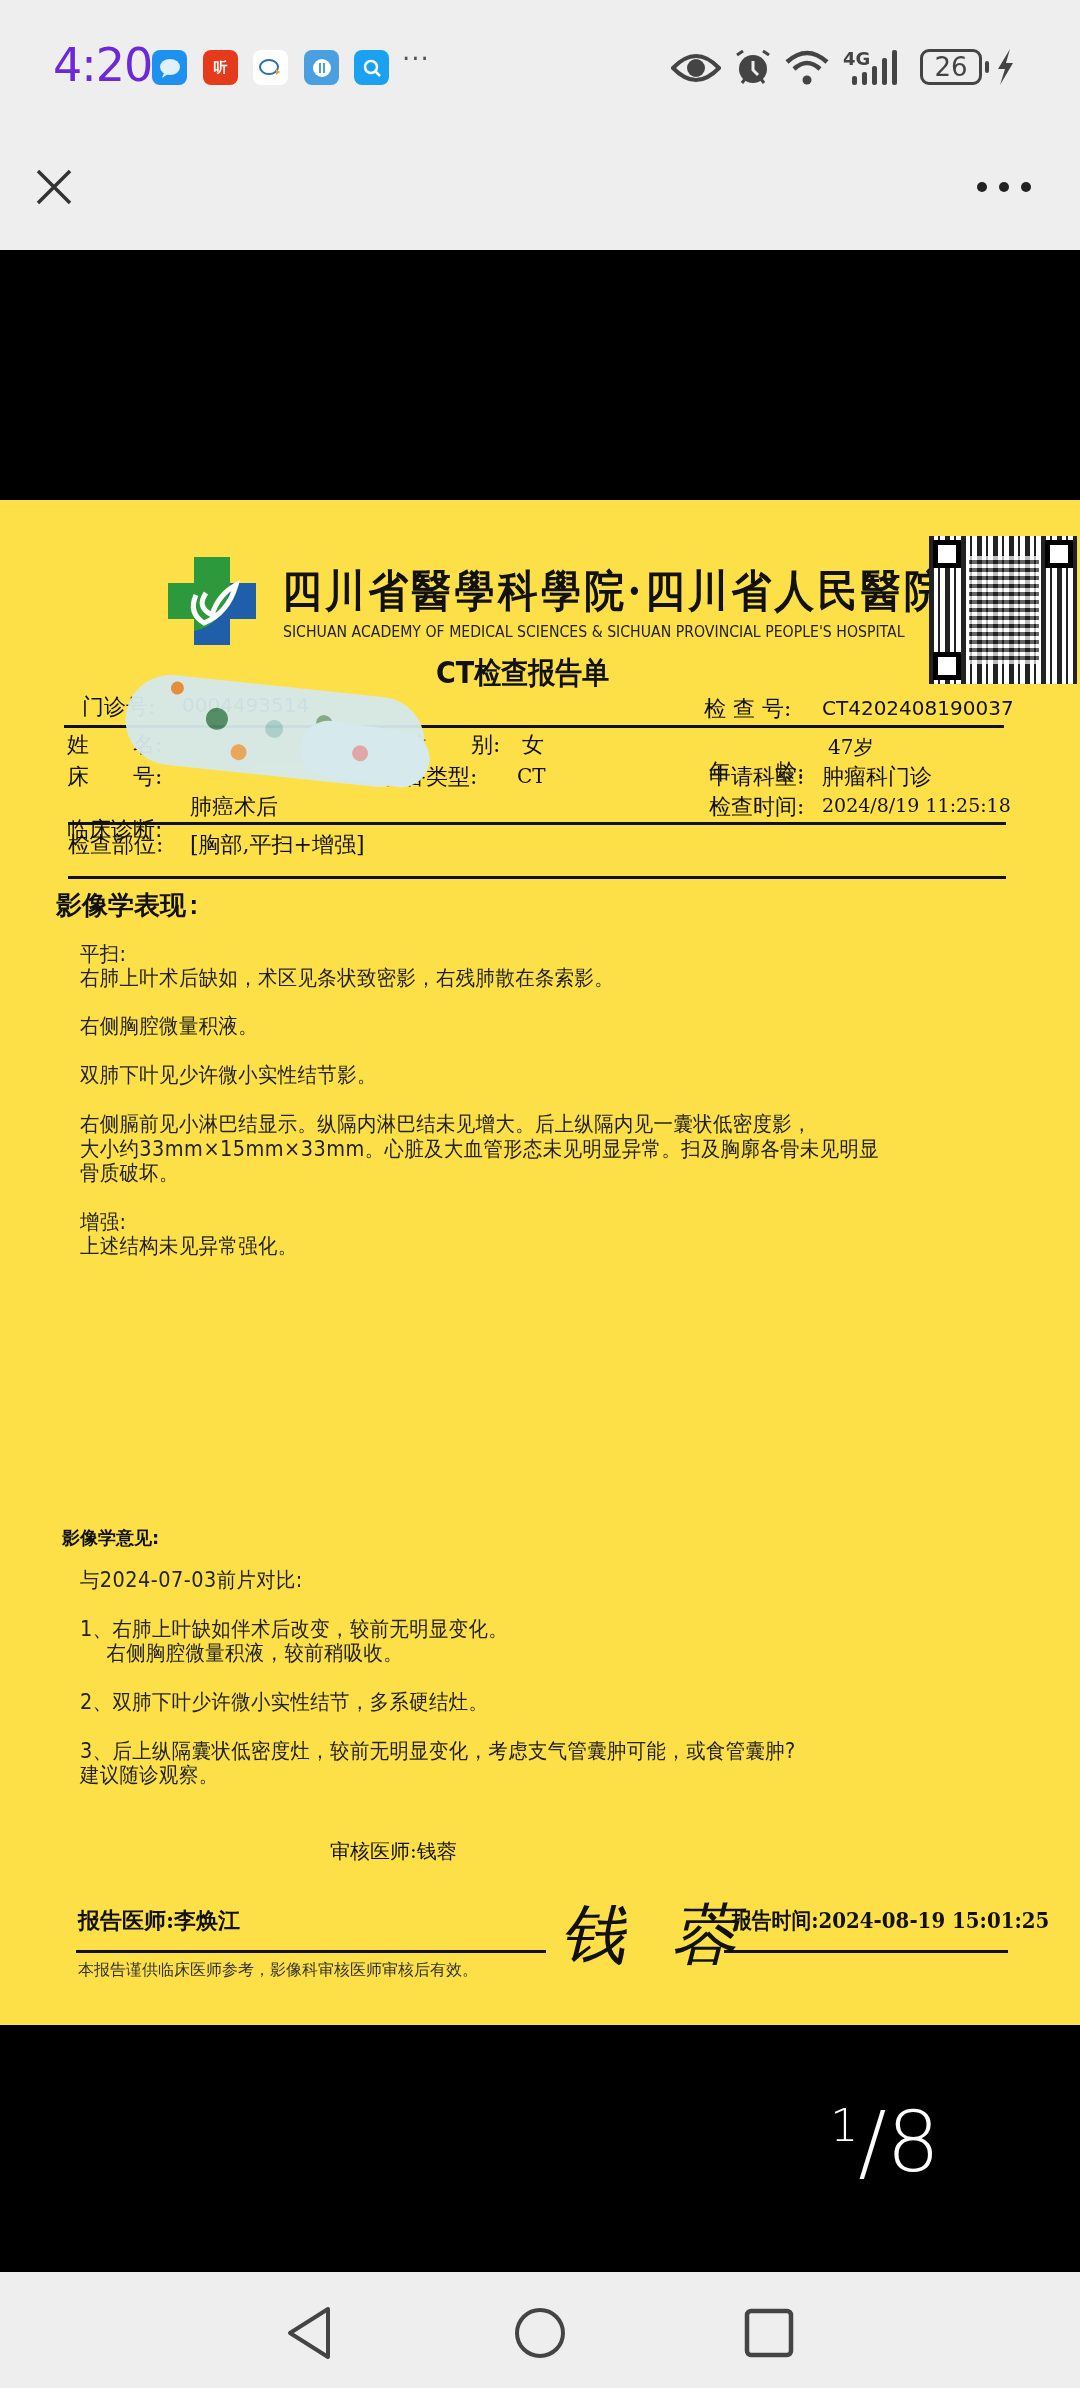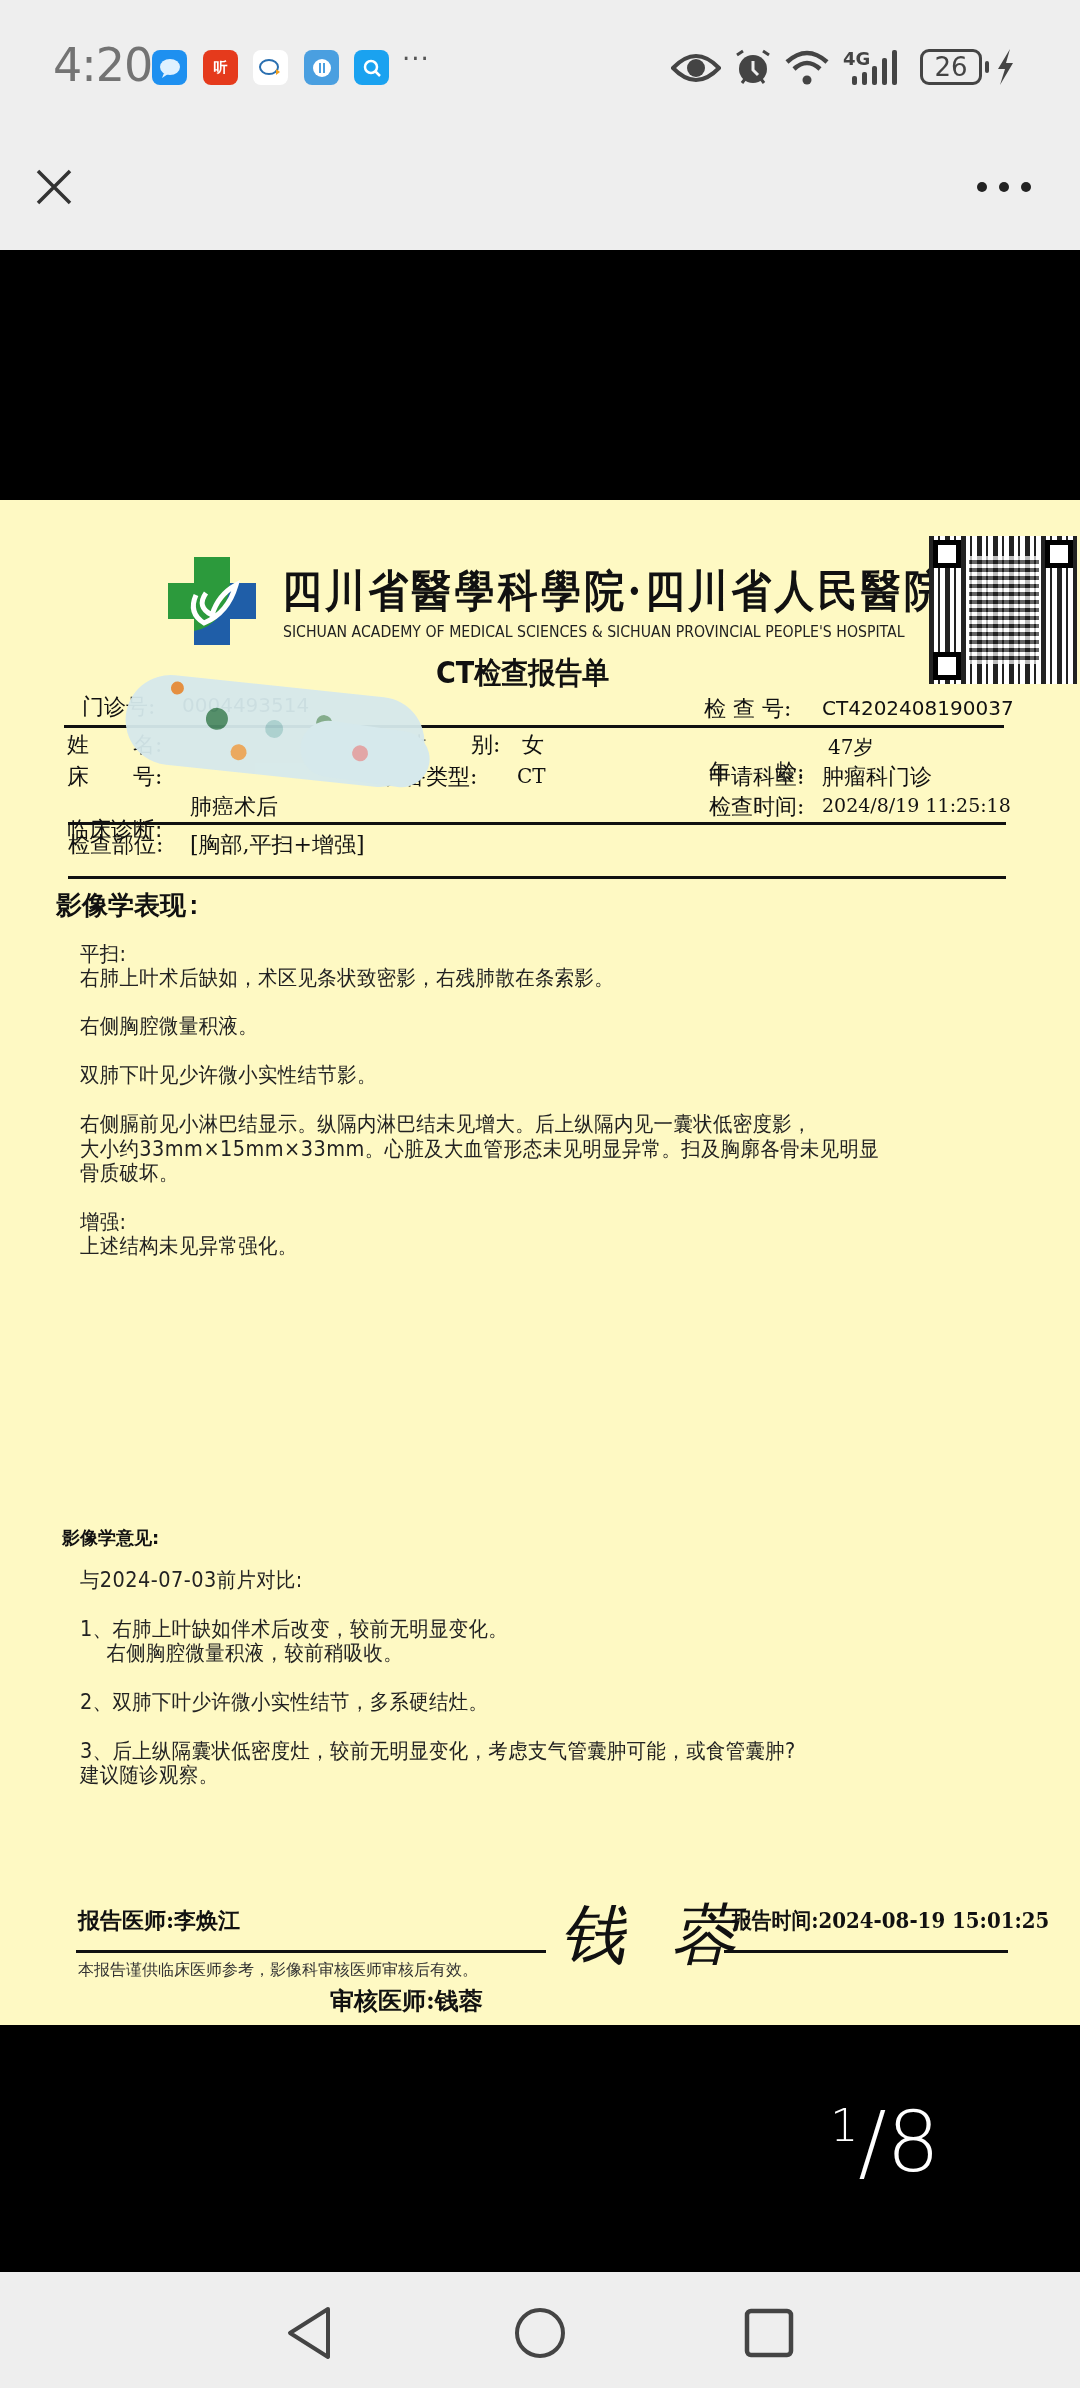--- a/index.html
+++ b/index.html
@@ -1,32 +1,32 @@
 <!DOCTYPE html>
 <html><head>
 <meta charset="utf-8">
 <style>
   html, body { margin:0; padding:0; }
   body { width:1080px; height:2388px; position:relative; overflow:hidden; background:#eeeeee; font-family:"DejaVu Sans", sans-serif; }
   .abs { position:absolute; }
 
   
   #status-bar { left:0; top:0; width:1080px; height:130px; background:#eeeeee; }
-  .sb-time { left:53px; top:38px; font-size:46px; color:#737373; font-family:"DejaVu Sans", sans-serif; letter-spacing:-1px; }
+  .sb-time { left:53px; top:38px; font-size:46px; color:#6d28d9; font-family:"DejaVu Sans", sans-serif; letter-spacing:-1px; }
   .app-ic { top:50px; width:35px; height:35px; border-radius:8px; display:flex; align-items:center; justify-content:center; color:#fff; font-size:18px; font-weight:bold; }
   .sb-more { left:402px; top:44px; font-size:26px; color:#555; letter-spacing:1px; }
 
   
   #app-header { left:0; top:130px; width:1080px; height:120px; background:#eeeeee; }
   .hdr-title { left:0; width:1080px; top:30px; text-align:center; font-size:44px; color:#111; font-family:"DejaVu Sans", sans-serif; }
 
   .black { background:#000; left:0; width:1080px; }
 
   
-  #doc { left:0; top:500px; width:1080px; height:1525px; background:#fef9c3; color:#111; font-family:"DejaVu Serif", serif; }
+  #doc { left:0; top:500px; width:1080px; height:1525px; background:#fde047; color:#111; font-family:"DejaVu Serif", serif; }
   .doc-txt { position:absolute; white-space:nowrap; }
   .hrule { position:absolute; background:#111; height:3px; }
 
   .sans { font-family:"DejaVu Sans", sans-serif; }
   .body-txt { font-size:21px; line-height:24px; font-family:"DejaVu Sans", sans-serif; color:#222; letter-spacing:0.5px; transform:scaleX(0.92); transform-origin:left top; }
   .lbl { font-size:22px; }
 
   
   .pager { right:140px; top:2100px; color:#fff; font-family:"DejaVu Sans", sans-serif; font-weight:300; }
 
@@ -179,21 +179,21 @@
 
   <div class="doc-txt sans" style="left:62px;top:1026px;font-size:18px;font-weight:bold;">影像学意见:</div>
   <div class="doc-txt body-txt" style="left:80px;top:1068px;">与2024-07-03前片对比:</div>
   <div class="doc-txt body-txt" style="left:80px;top:1117px;">1、右肺上叶缺如伴术后改变，较前无明显变化。</div>
   <div class="doc-txt body-txt" style="left:80px;top:1141px;">　 右侧胸腔微量积液，较前稍吸收。</div>
   <div class="doc-txt body-txt" style="left:80px;top:1190px;">2、双肺下叶少许微小实性结节，多系硬结灶。</div>
   <div class="doc-txt body-txt" style="left:80px;top:1239px;">3、后上纵隔囊状低密度灶，较前无明显变化，考虑支气管囊肿可能，或食管囊肿?</div>
   <div class="doc-txt body-txt" style="left:80px;top:1263px;">建议随诊观察。</div>
 
   <div class="doc-txt" style="left:78px;top:1406px;font-size:22px;font-weight:bold;">报告医师:李焕江</div>
-  <div class="doc-txt" style="left:330px;top:1485px;font-size:24px;font-weight:bold;">审核医师:钱蓉</div>
+  <div class="doc-txt" style="left:330px;top:1338px;font-size:20px;font-weight:normal;">审核医师:钱蓉</div>
   <div class="doc-txt" style="left:560px;top:1390px;font-size:66px;font-style:italic;letter-spacing:12px;color:#111;">钱 蓉</div>
   <div class="doc-txt" style="left:732px;top:1406px;font-size:22px;font-weight:bold;transform:scaleX(0.9);transform-origin:left top;">报告时间:2024-08-19 15:01:25</div>
   <div class="hrule" style="left:76px;top:1450px;width:470px;"></div>
   <div class="hrule" style="left:724px;top:1450px;width:284px;"></div>
   <div class="doc-txt" style="left:78px;top:1460px;font-size:16px;color:#333;">本报告谨供临床医师参考，影像科审核医师审核后有效。</div>
 </div>
 
 <div class="abs black" style="top:2025px;height:247px;"></div>
 
 <div class="abs pager">

